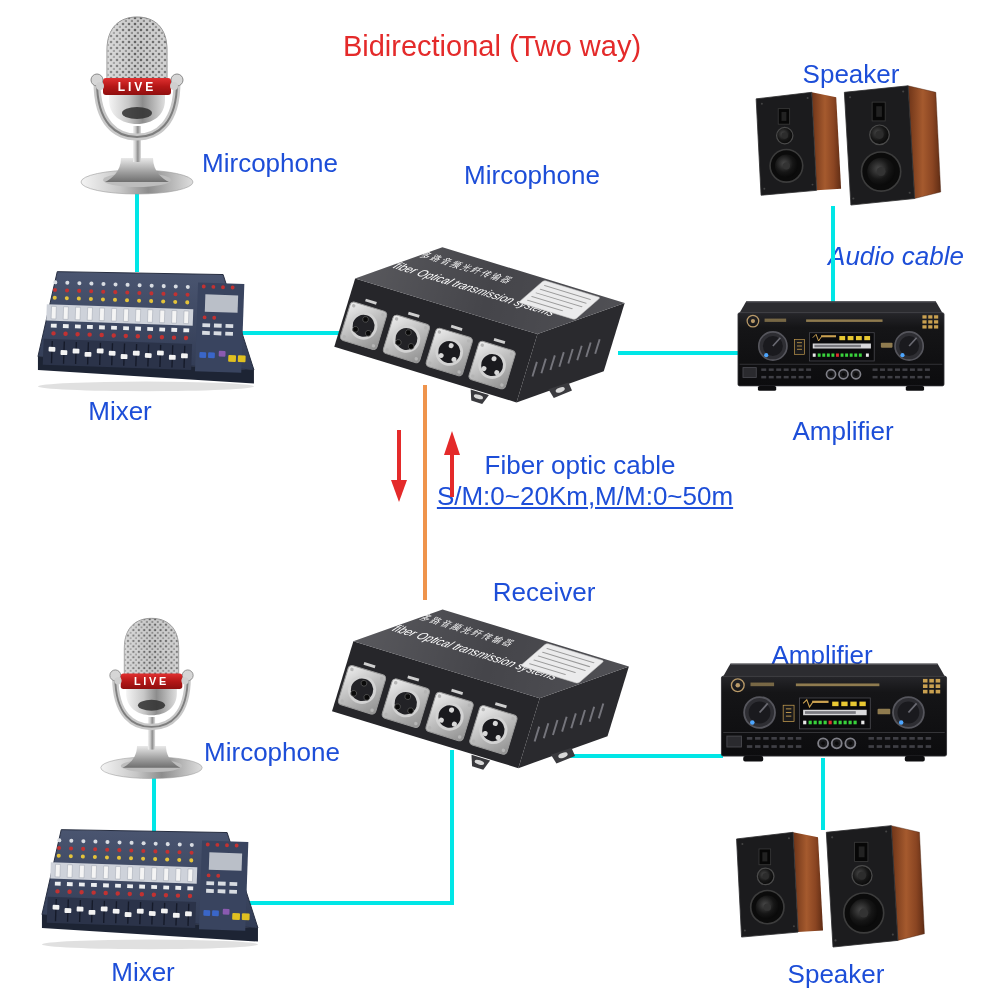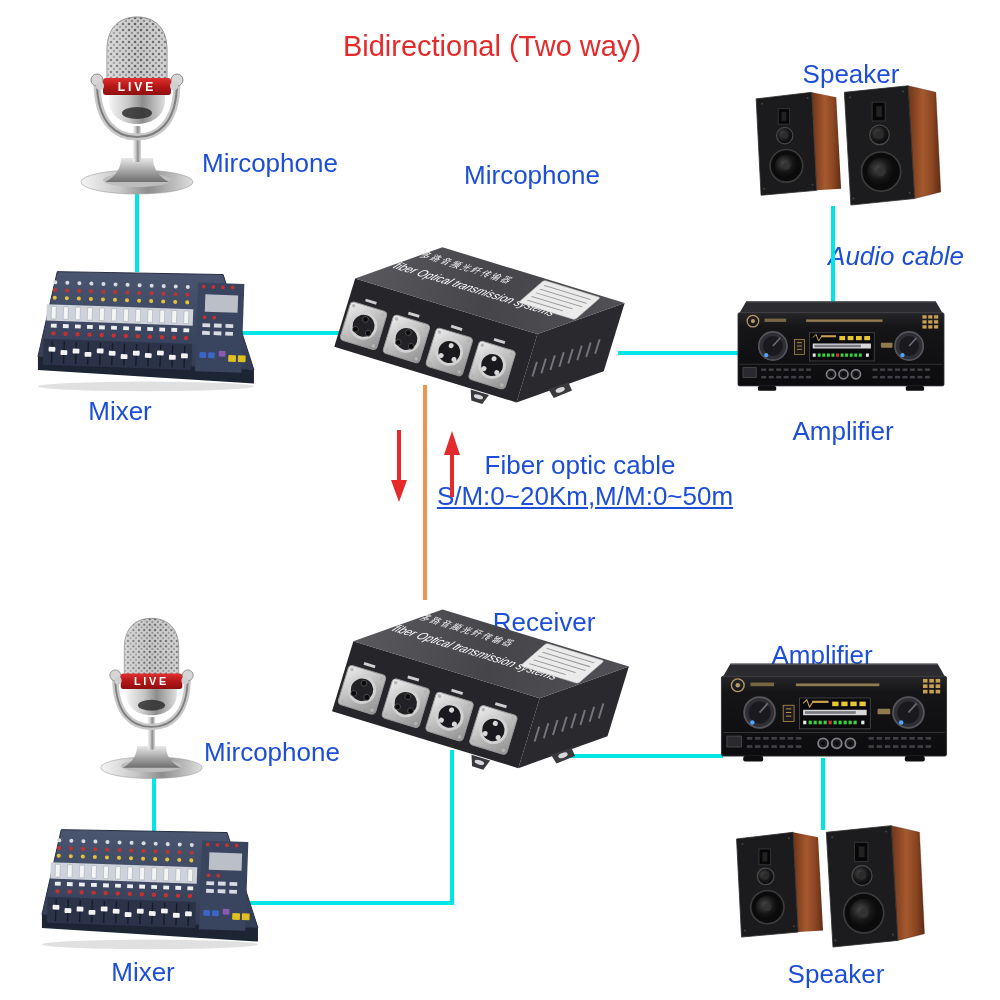--- a/index.html
+++ b/index.html
@@ -501,21 +501,21 @@
   <div class="title" style="left:492px;top:30px;">Bidirectional (Two way)</div>
 
   <div class="lbl" style="left:851px;top:60px;">Speaker</div>
   <div class="lbl" style="left:270px;top:149px;">Mircophone</div>
   <div class="lbl" style="left:532px;top:161px;">Mircophone</div>
   <div class="lbl" style="left:896px;top:242px;font-style:italic;">Audio cable</div>
   <div class="lbl" style="left:120px;top:397px;">Mixer</div>
   <div class="lbl" style="left:843px;top:417px;">Amplifier</div>
   <div class="lbl" style="left:580px;top:451px;">Fiber optic cable</div>
   <div class="lbl" style="left:585px;top:482px;text-decoration:underline;">S/M:0~20Km,M/M:0~50m</div>
-  <div class="lbl" style="left:544px;top:608px;">Receiver</div>
+  <div class="lbl" style="left:544px;top:578px;">Receiver</div>
   <div class="lbl" style="left:822px;top:641px;">Amplifier</div>
   <div class="lbl" style="left:272px;top:738px;">Mircophone</div>
   <div class="lbl" style="left:143px;top:958px;">Mixer</div>
   <div class="lbl" style="left:836px;top:960px;">Speaker</div>
 
   <div class="cable" style="left:135px;top:192px;width:4px;height:80px;"></div>
   <div class="cable" style="left:242px;top:331px;width:110px;height:4px;"></div>
   <div class="cable" style="left:618px;top:351px;width:122px;height:4px;"></div>
   <div class="cable" style="left:831px;top:206px;width:4px;height:96px;"></div>
   <div class="cable" style="left:553px;top:754px;width:170px;height:4px;"></div>

